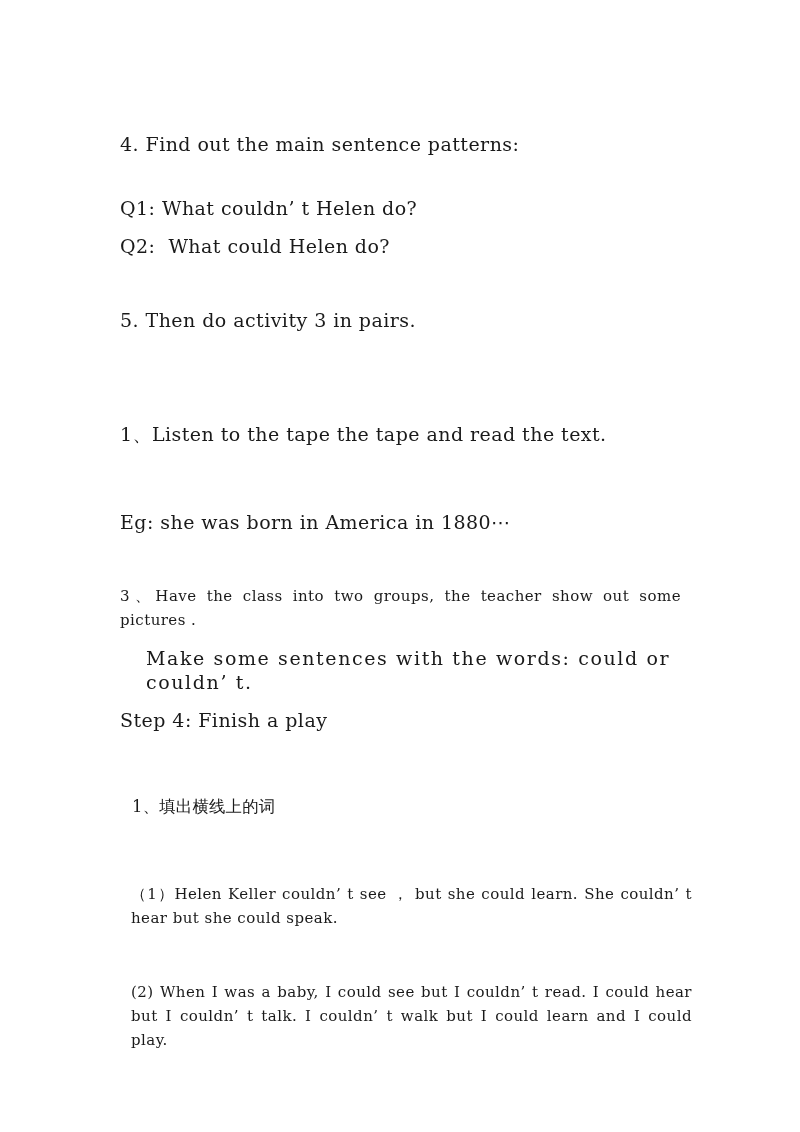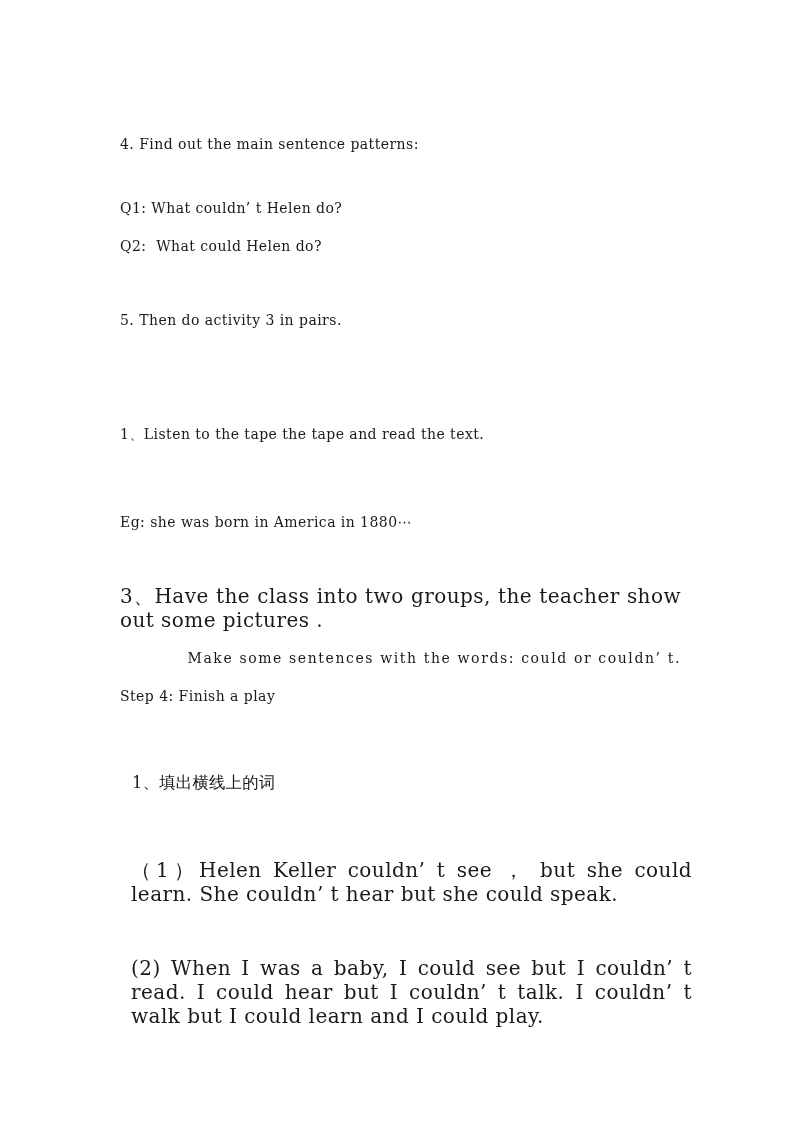--- a/index.html
+++ b/index.html
@@ -28,48 +28,48 @@
   .content {
     position: absolute;
     left: 120px;
     top: 132px;
     width: 561px;
   }
 
   
   .line {
     font-family: "DejaVu Serif", "Liberation Serif", serif;
-    font-size: 14px;
+    font-size: 19px;
     line-height: 24px;
     color: #1a1a1a;
     letter-spacing: 0.45px;
     white-space: pre-wrap;
     margin: 0;
   }
 
   
   .gap-lg { height: 40px; }
   .gap-sm { height: 14px; }
   .gap-xl { height: 50px; }
 
   
   .para-just {
     font-family: "DejaVu Serif", "Liberation Serif", serif;
-    font-size: 20px;
+    font-size: 15px;
     line-height: 24px;
     color: #1a1a1a;
     letter-spacing: 0.45px;
     text-align: justify;
     text-align-last: left;
     margin: 0;
     width: 561px;
   }
 
   .indent-1 { padding-left: 11px; margin-top: 36px; }
-  .indent-2 { padding-left: 26px; text-align: right; }
+  .indent-2 { padding-left: 26px; }
 
   
   .cjk-line {
     font-family: "DejaVu Serif", "Liberation Serif", serif;
     font-size: 16.4px;
     line-height: 26px;
     color: #1a1a1a;
     letter-spacing: 0.2px;
     margin: 12px;
   }

